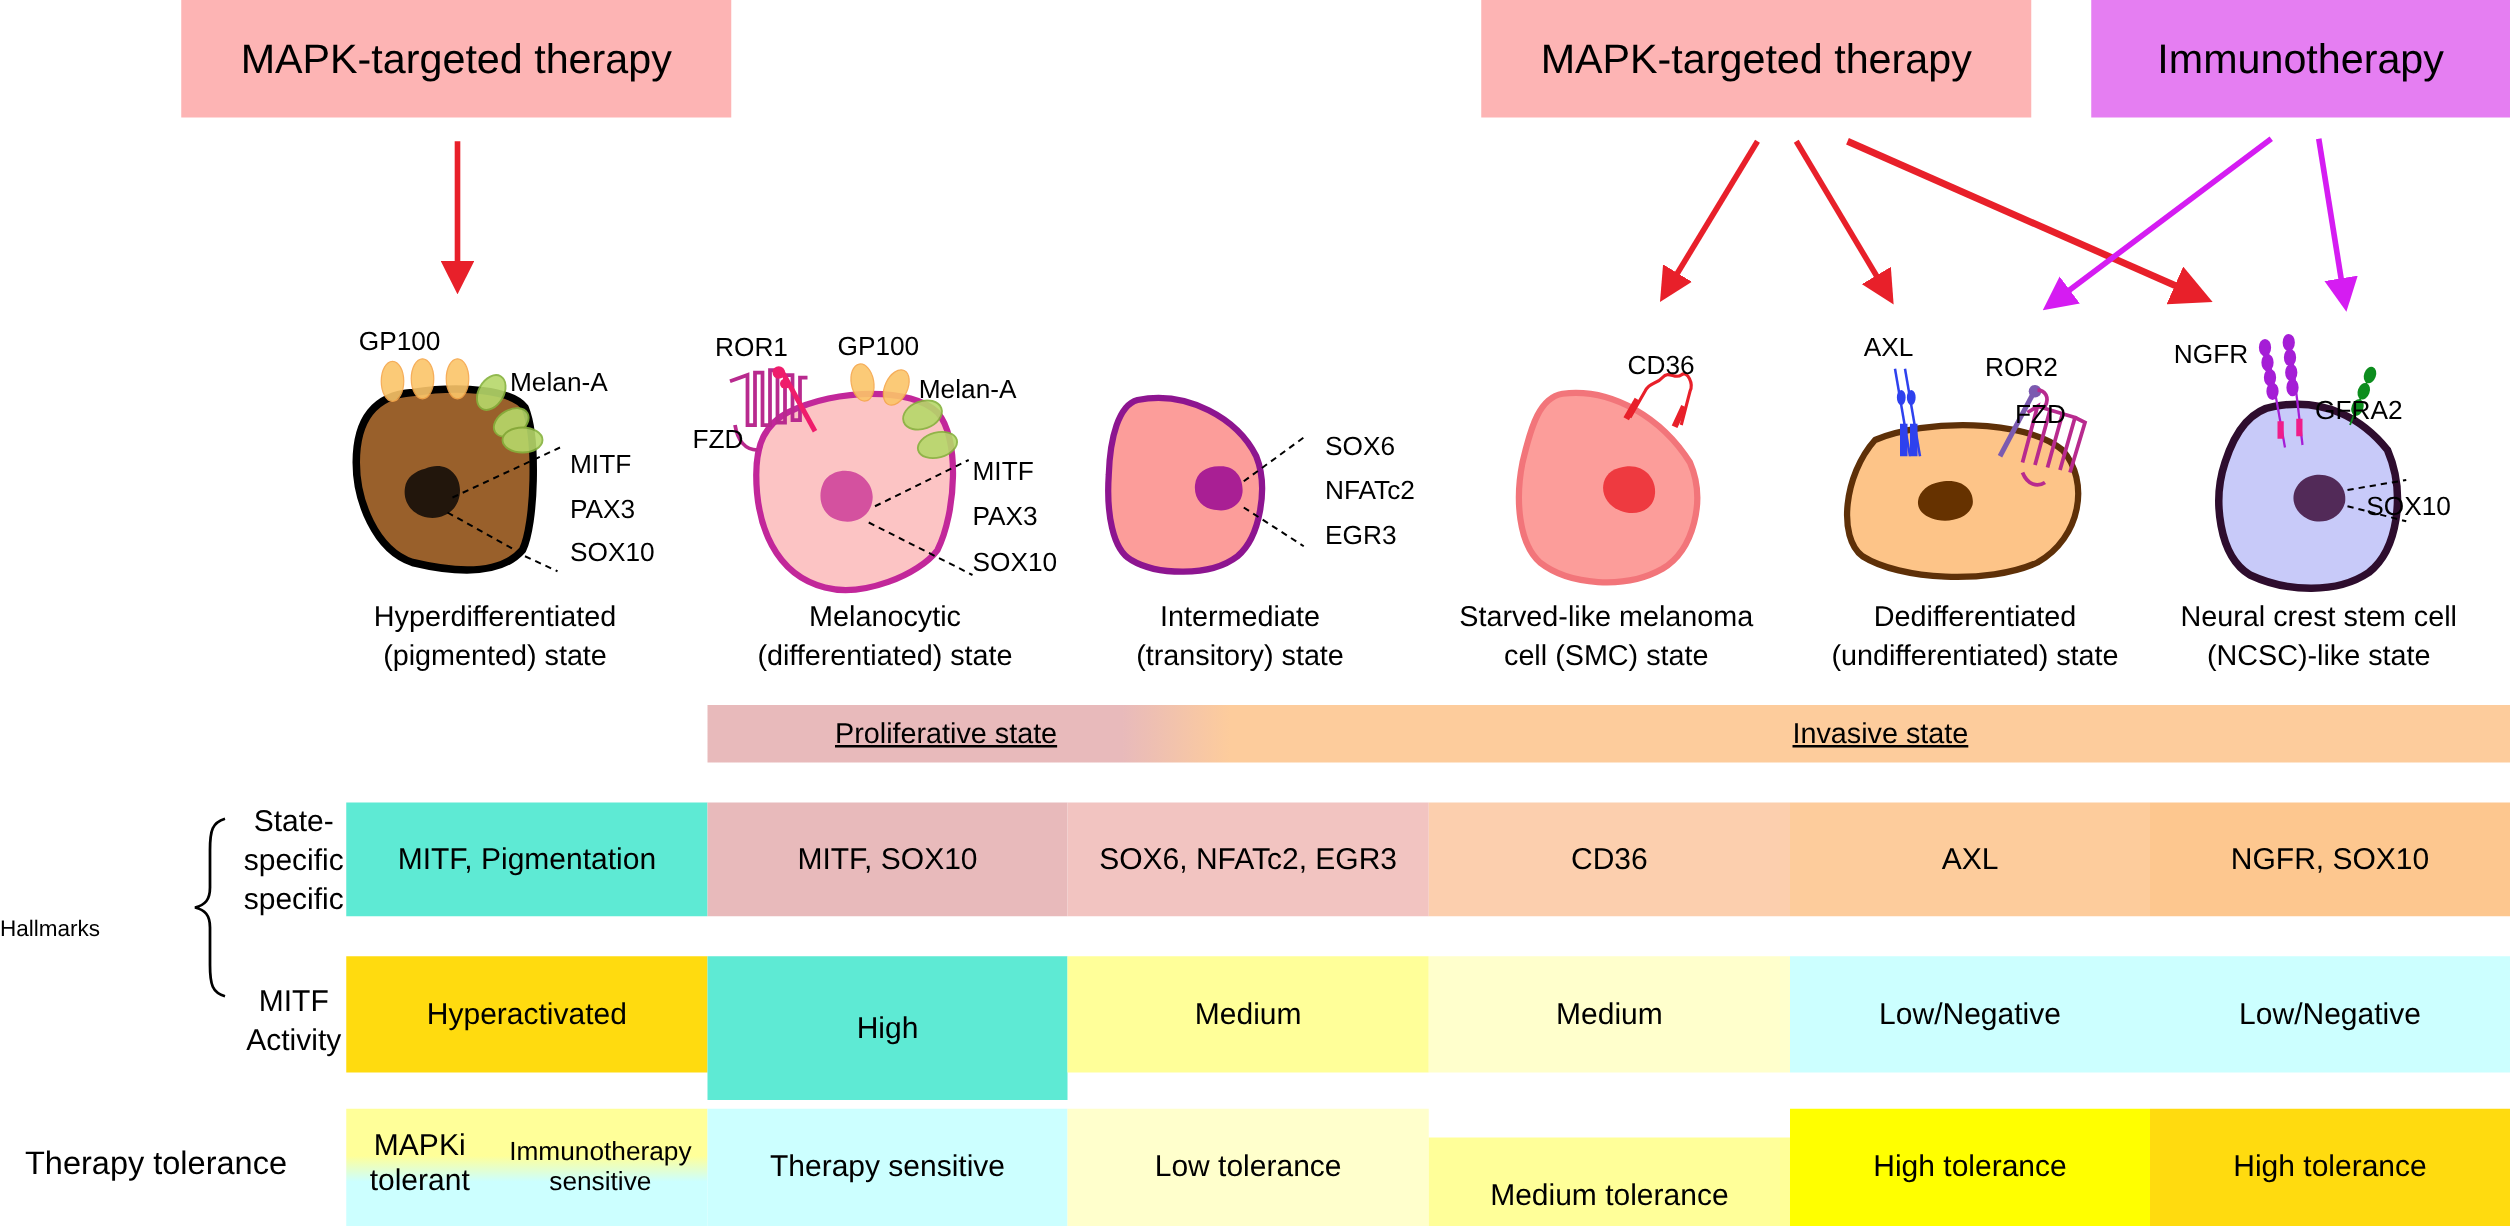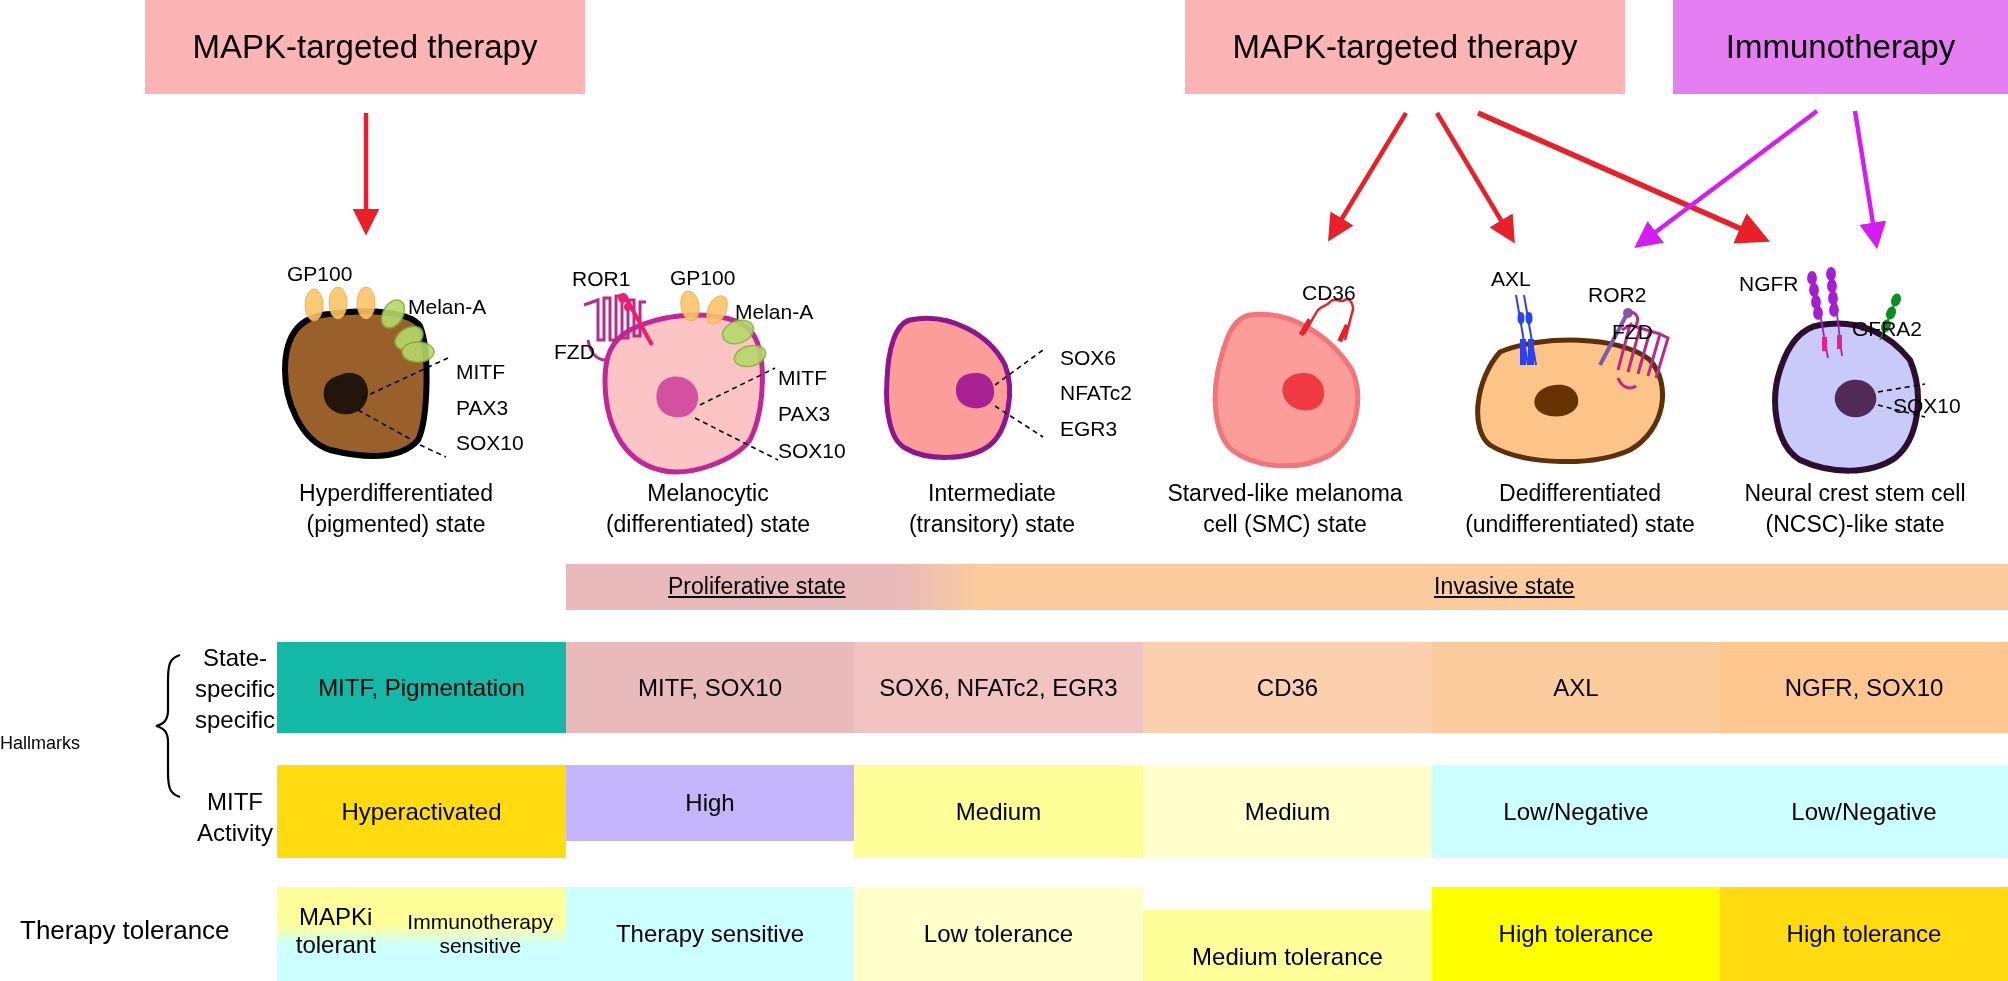--- a/index.html
+++ b/index.html
@@ -210,21 +210,21 @@
   <div>specific</div>
   <div>specific</div>
 </div>
 <div class="row-label" style="left:185px;top:786px;width:100px;">
   <div>MITF</div>
   <div>Activity</div>
 </div>
 <div class="row-label" style="left:20px;top:915px;font-size:26px;">Therapy tolerance</div>
 
 <div id="row-markers">
-    <div class="grid-cell" style="left: 277px; top: 642px; width: 289px; height: 91px; background: #14b8a6;">
+    <div class="grid-cell" style="left: 277px; top: 642px; width: 289px; height: 91px; background: #5eead4;">
       <span>MITF, Pigmentation</span>
     </div>
     <div class="grid-cell" style="left: 566px; top: 642px; width: 288px; height: 91px; background: rgb(232, 186, 187);">
       <span>MITF, SOX10</span>
     </div>
     <div class="grid-cell" style="left: 854px; top: 642px; width: 289px; height: 91px; background: rgb(242, 196, 193);">
       <span>SOX6, NFATc2, EGR3</span>
     </div>
     <div class="grid-cell" style="left: 1143px; top: 642px; width: 289px; height: 91px; background: rgb(252, 207, 174);">
       <span>CD36</span>
@@ -233,21 +233,21 @@
       <span>AXL</span>
     </div>
     <div class="grid-cell" style="left: 1720px; top: 642px; width: 288px; height: 91px; background: rgb(253, 199, 143);">
       <span>NGFR, SOX10</span>
     </div>
   </div>
 <div id="row-mitf">
     <div class="grid-cell" style="left: 277px; top: 765px; width: 289px; height: 93px; background: rgb(255, 219, 15);">
       <span>Hyperactivated</span>
     </div>
-    <div class="grid-cell" style="left: 566px; top: 765px; width: 288px; height: 76px; background: #c4b5fd;">
+    <div class="grid-cell" style="left: 566px; top: 765px; width: 288px; height: 115px; background: #5eead4;">
       <span>High</span>
     </div>
     <div class="grid-cell" style="left: 854px; top: 765px; width: 289px; height: 93px; background: rgb(255, 255, 153);">
       <span>Medium</span>
     </div>
     <div class="grid-cell" style="left: 1143px; top: 765px; width: 289px; height: 93px; background: rgb(255, 255, 204);">
       <span>Medium</span>
     </div>
     <div class="grid-cell" style="left: 1432px; top: 765px; width: 288px; height: 93px; background: rgb(204, 255, 255);">
       <span>Low/Negative</span>

